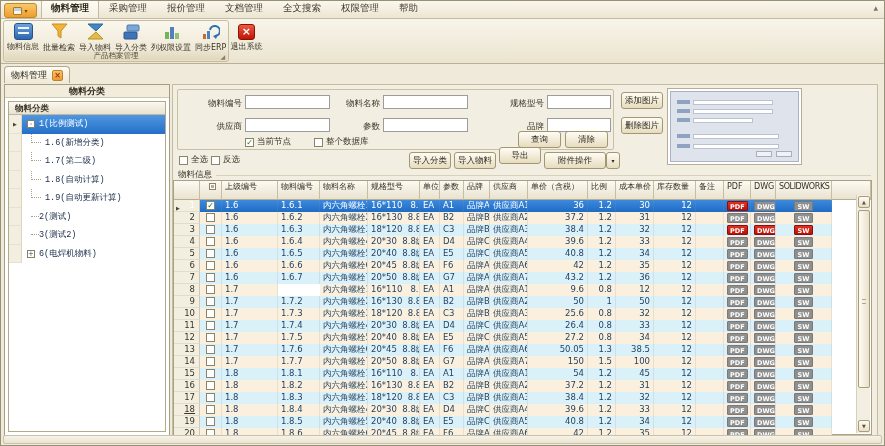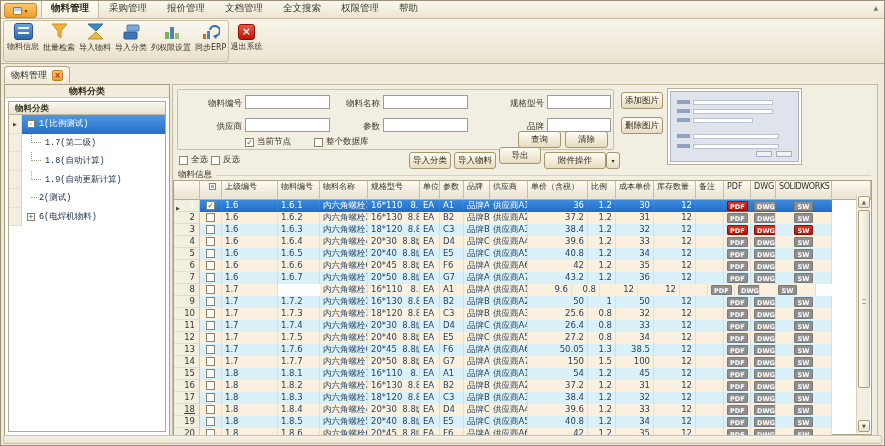--- a/index.html
+++ b/index.html
@@ -202,20 +202,24 @@
             </div>
             <div class="rlabel">同步ERP</div>
           </div>
           <div class="rbtn">
             <div class="ric">
               <div class="ic ic-exit">×</div>
             </div>
             <div class="rlabel">退出系统</div>
           </div>
         </div>
+      <div class="grouplabel">
+        <span>产品档案管理</span>
+        <span class="gexp">◢</span>
+      </div>
     </div>
   </div>
 
   <div class="doctabs">
     <div class="doctab">
       <span>物料管理</span>
       <span class="closebox">×</span>
     </div>
   </div>
 
@@ -228,20 +232,27 @@
             <div class="tind">▶</div>
             <div class="tbody">
               <div class="texp" style="left: 5px;">-</div>
               <div class="tlabel" style="left: 17px;">1(比例测试)</div>
             </div>
           </div>
           <div class="tnode">
             <div class="tind"></div>
             <div class="tbody">
               <div class="tconn" style="left: 9px; top: -1px; width: 10px; height: 10px;"></div>
+              <div class="tlabel" style="left: 23px;">1.6(新增分类)</div>
+            </div>
+          </div>
+          <div class="tnode">
+            <div class="tind"></div>
+            <div class="tbody">
+              <div class="tconn" style="left: 9px; top: -1px; width: 10px; height: 10px;"></div>
               <div class="tlabel" style="left: 23px;">1.7(第二级)</div>
             </div>
           </div>
           <div class="tnode">
             <div class="tind"></div>
             <div class="tbody">
               <div class="tconn" style="left: 9px; top: -1px; width: 10px; height: 10px;"></div>
               <div class="tlabel" style="left: 23px;">1.8(自动计算)</div>
             </div>
           </div>
@@ -250,20 +261,27 @@
             <div class="tbody">
               <div class="tconn" style="left: 9px; top: -1px; width: 10px; height: 10px;"></div>
               <div class="tlabel" style="left: 23px;">1.9(自动更新计算)</div>
             </div>
           </div>
           <div class="tnode">
             <div class="tind"></div>
             <div class="tbody">
               <div class="tconn" style="left: 9px; top: 0px; width: 8px; height: 9px; border-left: none;"></div>
               <div class="tlabel" style="left: 17px;">2(测试)</div>
+            </div>
+          </div>
+          <div class="tnode">
+            <div class="tind"></div>
+            <div class="tbody">
+              <div class="tconn" style="left: 9px; top: 0px; width: 8px; height: 9px; border-left: none;"></div>
+              <div class="tlabel" style="left: 17px;">3(测试2)</div>
             </div>
           </div>
           <div class="tnode">
             <div class="tind"></div>
             <div class="tbody">
               <div class="texp" style="left: 5px;">+</div>
               <div class="tlabel" style="left: 17px;">6(电焊机物料)</div>
             </div>
           </div>
         </div>
@@ -509,21 +527,21 @@
             <div class="gc rownum" style="width: 26px;">8</div>
             <div class="gc" style="text-align: center; width: 22px;"><div class="gcheck"></div></div>
             <div class="gc" style="width: 56px;">1.7</div>
             <div class="gc" style="width: 42px; margin-top: 16px;">1.7.1</div>
             <div class="gc" style="width: 48px;">内六角螺栓1</div>
             <div class="gc" style="width: 52px;">16*110   8.8级</div>
             <div class="gc" style="width: 20px;">EA</div>
             <div class="gc" style="width: 24px;">A1</div>
             <div class="gc right" style="width: 26px;">品牌A</div>
             <div class="gc" style="width: 38px;">供应商A1</div>
-            <div class="gc right" style="width: 44px;">9.6</div>
+            <div class="gc right" style="width: 60px;">9.6</div>
             <div class="gc right" style="width: 28px;">0.8</div>
             <div class="gc right" style="width: 38px;">12</div>
             <div class="gc right" style="width: 42px;">12</div>
             <div class="gc" style="width: 28px;"></div>
             <div class="gc" style="text-align: center; width: 27px;"><div class="badge gray">PDF</div></div>
             <div class="gc" style="text-align: center; width: 25px;"><div class="badge gray">DWG</div></div>
             <div class="gc" style="text-align: center; width: 56px;"><div class="badge gray">SW</div></div>
           </div>
           <div class="grow even">
             <div class="gc rownum" style="width: 26px;">9</div>

